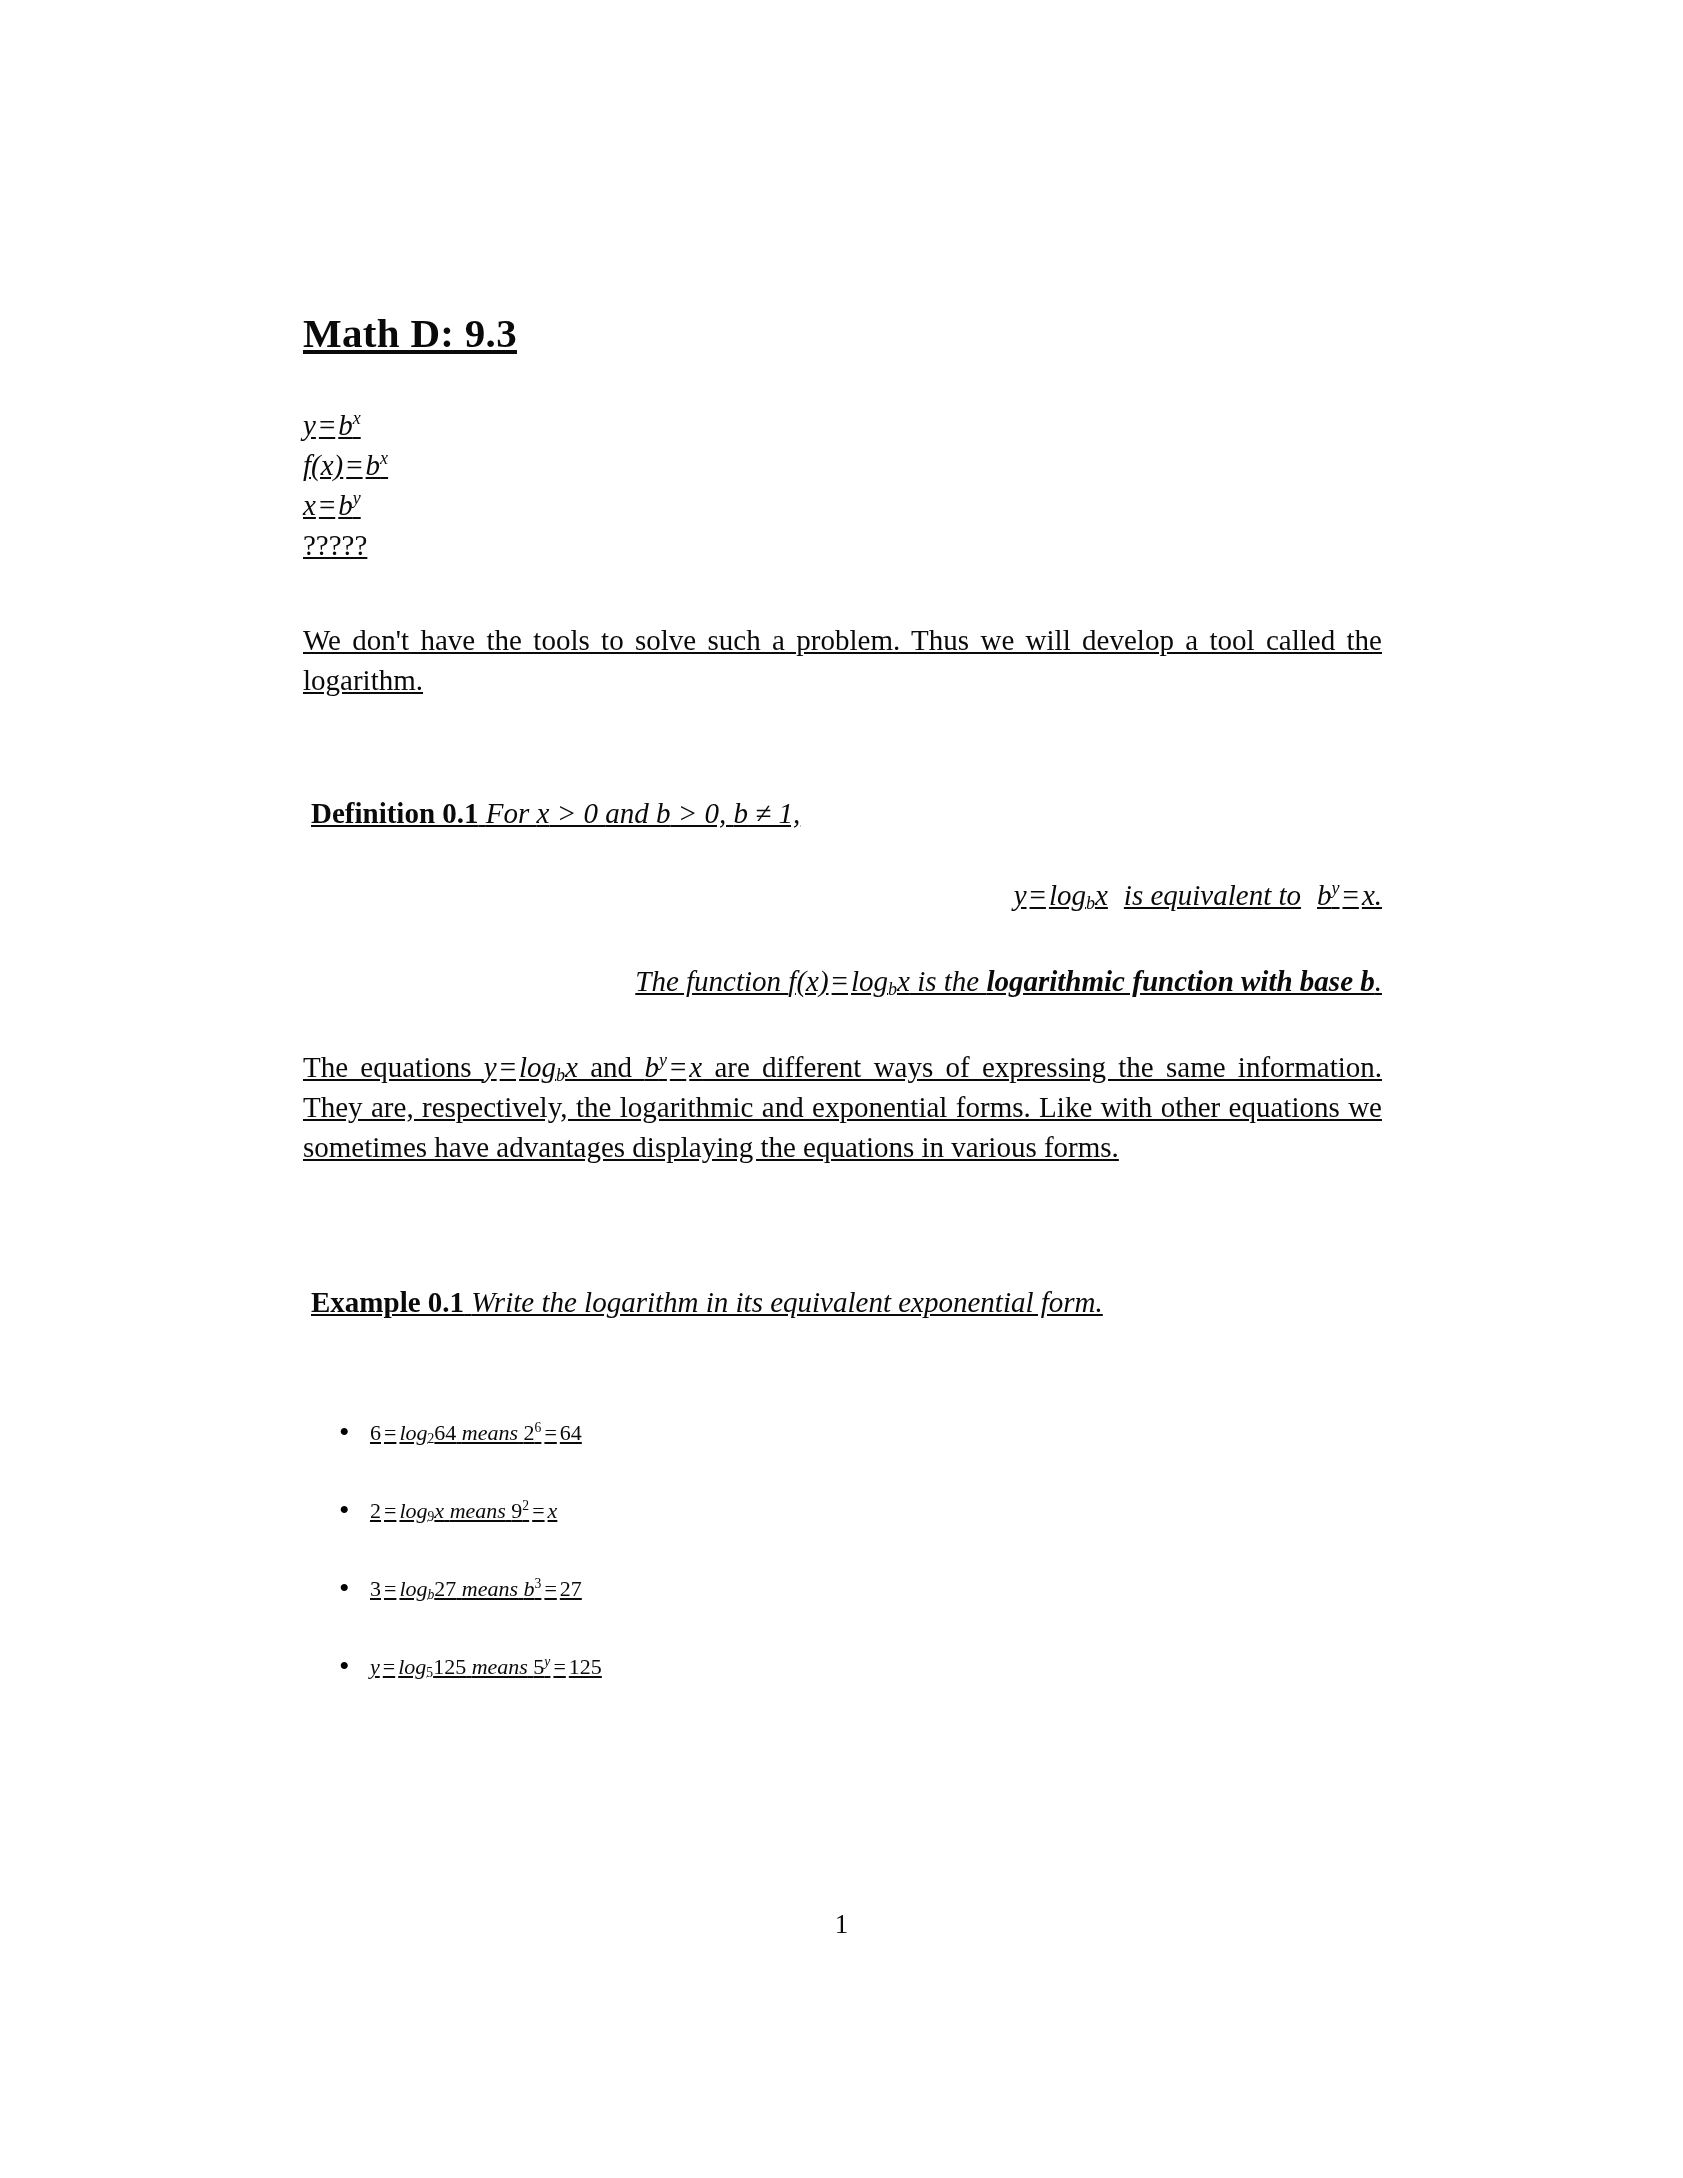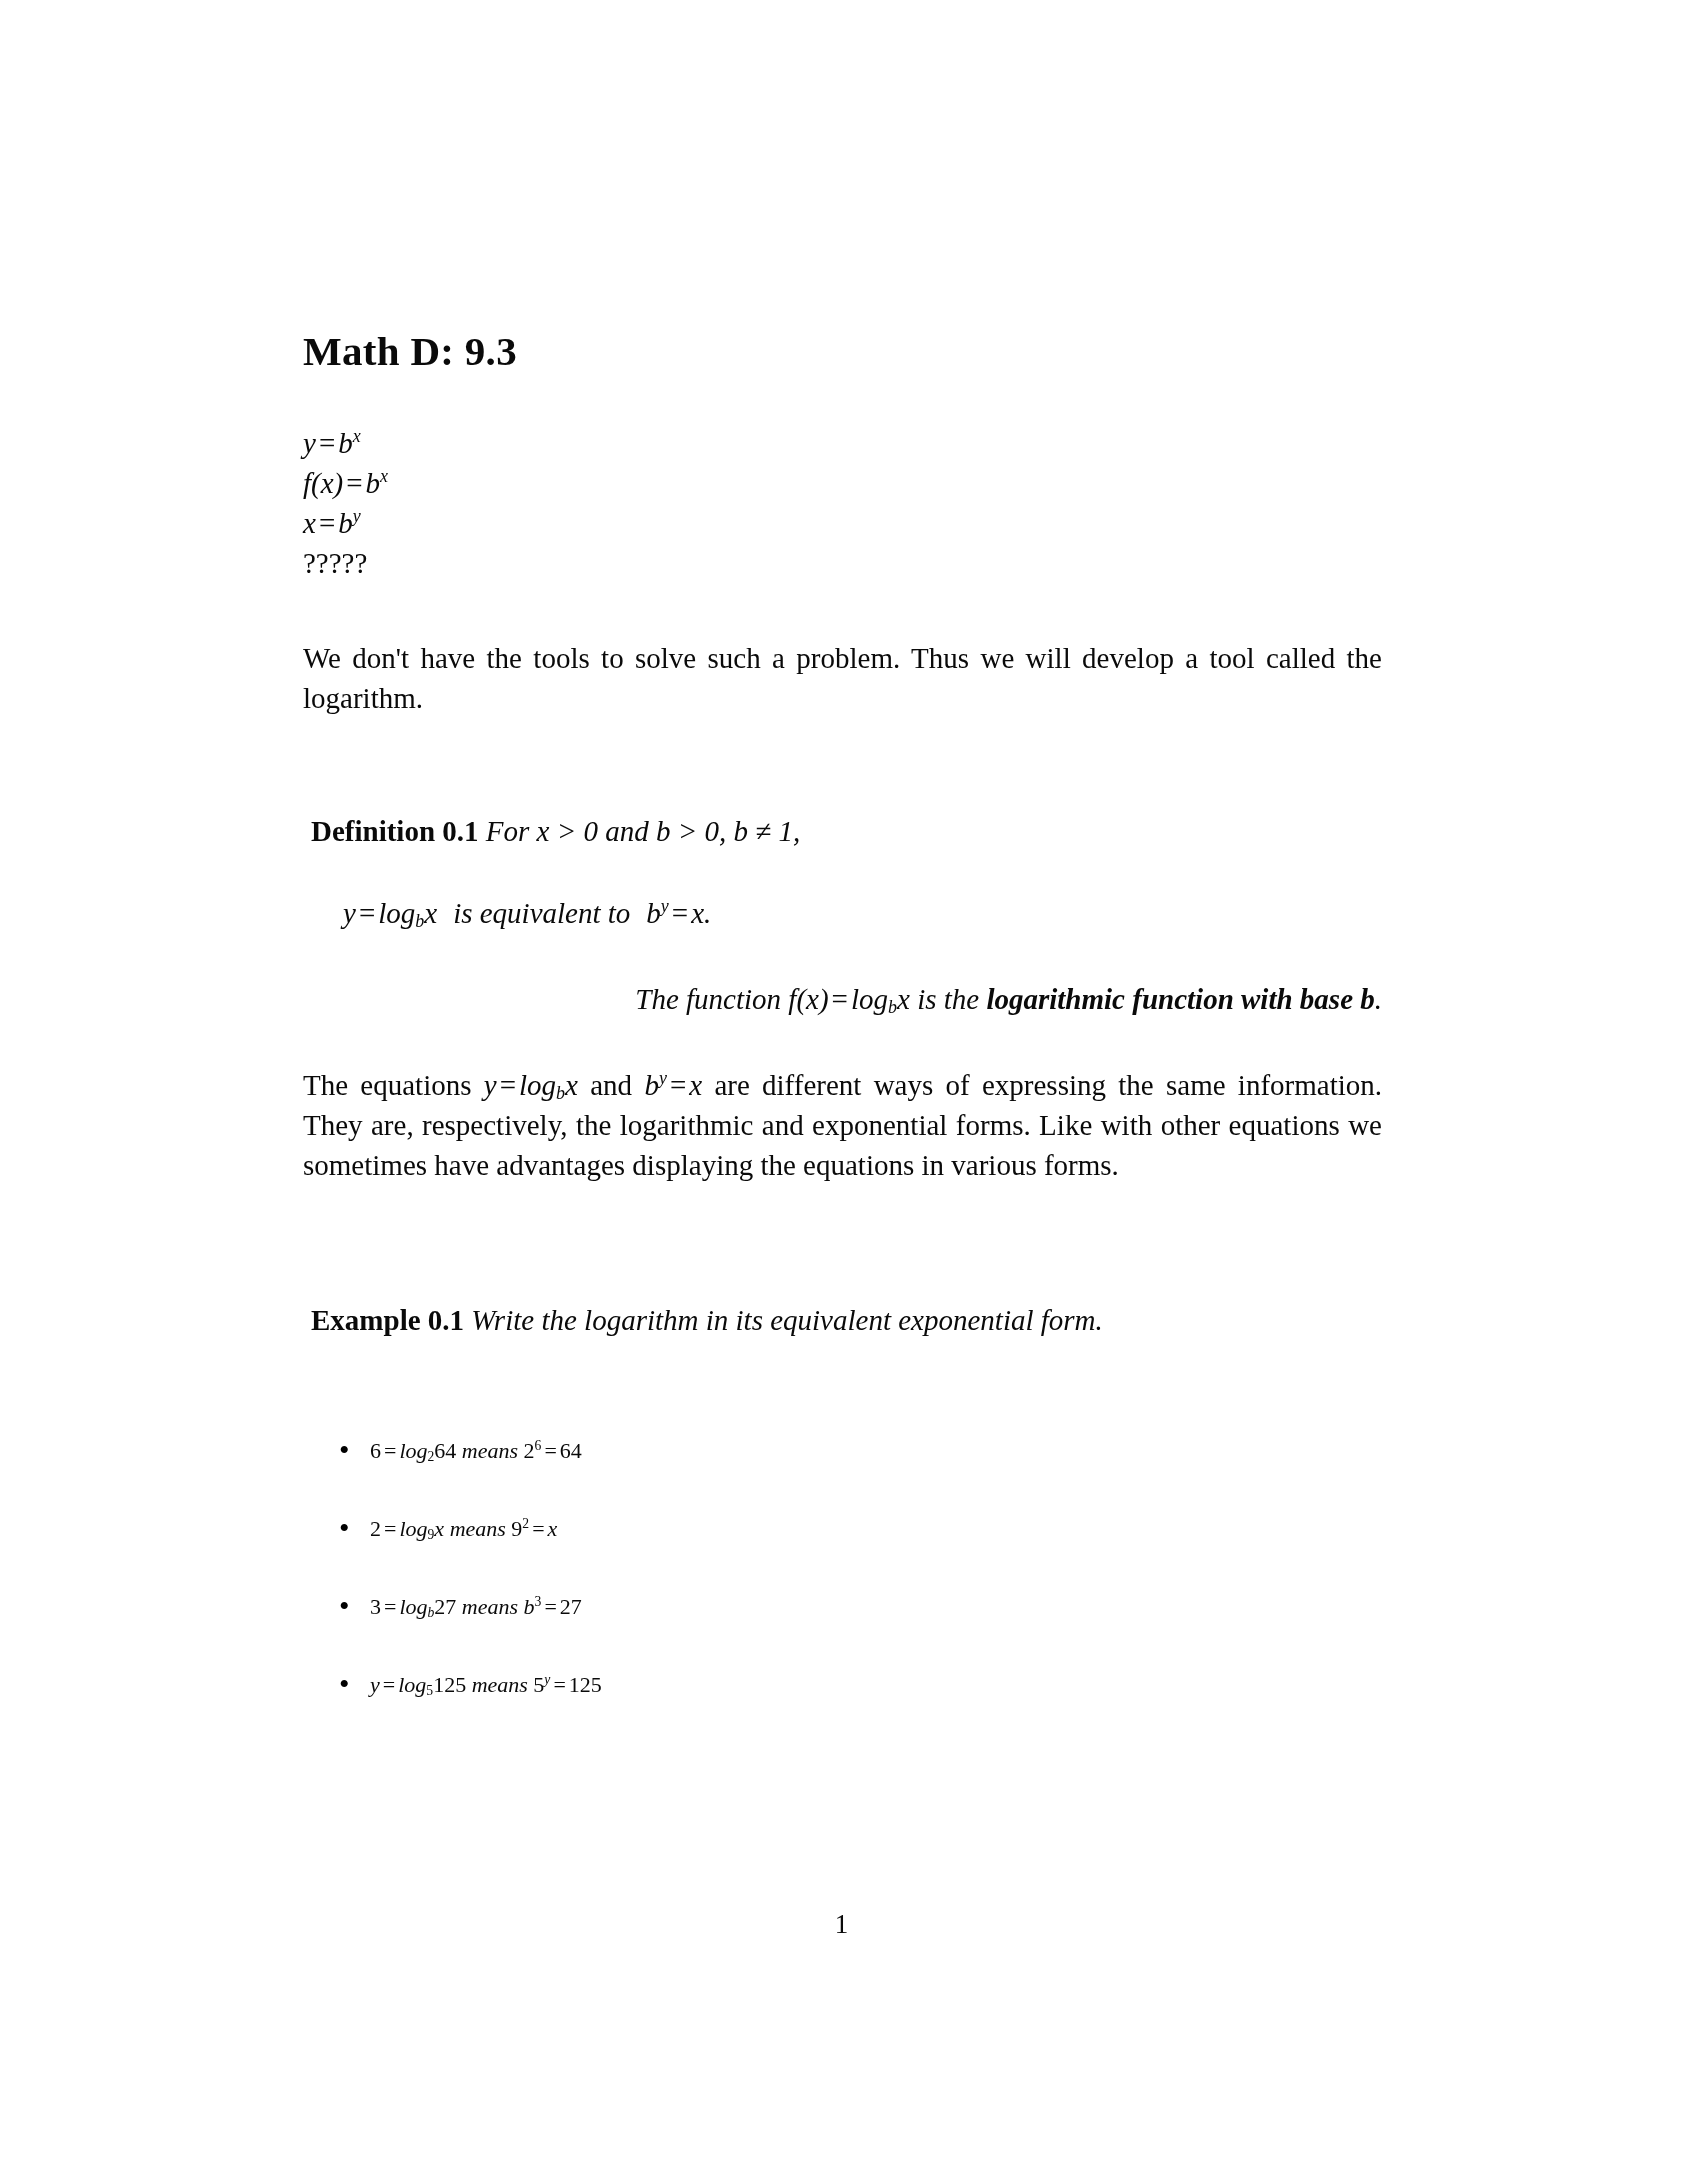--- a/index.html
+++ b/index.html
@@ -17,22 +17,23 @@
   .page {
     position: absolute;
     left: 0; top: 0;
     width: 1683px;
     height: 2178px;
     background: #ffffff;
   }
   .content {
     position: absolute;
     left: 303px;
-    top: 327px;
+    top: 309px;
     width: 1079px;
+    text-decoration: underline;
   }
 
   h1.doc-title {
     font-size: 41px;
     font-weight: bold;
     margin: 0 0 48px 0;
     letter-spacing: 0.3px;
     font-family: "Liberation Serif", "DejaVu Serif", serif;
   }
 
@@ -85,21 +86,21 @@
   .theorem-body {
     font-style: italic;
   }
   .defn-line {
     font-size: 29px;
     line-height: 40px;
     margin: 8px;
   }
 
   .display-eq {
-    text-align: left;
+    text-align: right;
     font-size: 29px;
     font-style: italic;
     margin: 0;
     line-height: 40px;
     padding-left: 40px;
   }
   .display-eq .sp { display: inline-block; width: 16px; }
 
   .italic-note {
     font-size: 29px;

